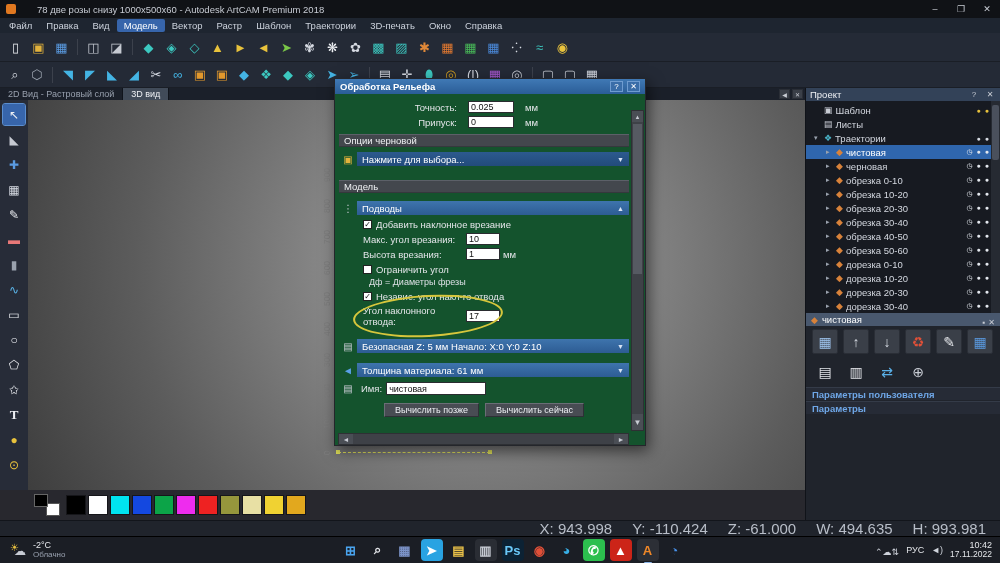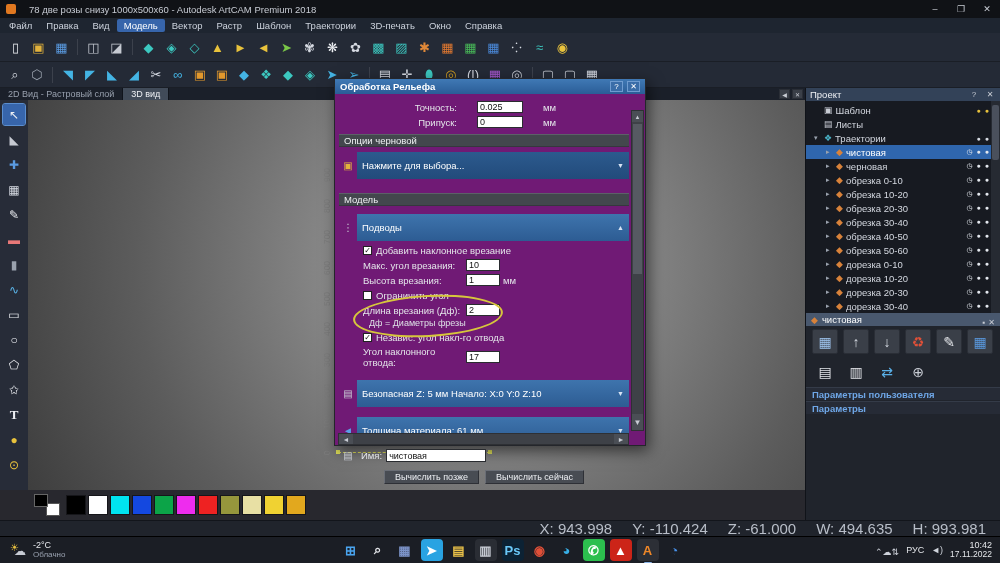--- a/index.html
+++ b/index.html
@@ -1,19 +1,19 @@
 <!DOCTYPE html>
 <html><head>
 <meta charset="utf-8">
 <style>
 *{margin:0;padding:0;box-sizing:border-box}
 body{width:1000px;height:563px;background:#15171c;font-family:"Liberation Sans",sans-serif;overflow:hidden}
 .app{position:relative;width:1000px;height:563px;background:#242933;overflow:hidden}
 
-.titlebar{position:absolute;top:0;left:0;right:0;height:18px;background:#101216;display:flex;align-items:center;padding:0 0 0 6px;gap:13px}
+.titlebar{position:absolute;top:0;left:0;right:0;height:18px;background:#101216;display:flex;align-items:center;padding:0 0 0 6px;gap:21px}
 .appicon{width:10px;height:10px;background:#e07820;border-radius:2px}
 .title{font-size:9.5px;color:#c8ccd4;flex:1;white-space:nowrap;overflow:hidden}
 .winbtns{display:flex}
 .winbtn{width:26px;height:18px;display:flex;align-items:center;justify-content:center;color:#c8ccd4;font-size:9px}
 
 .menubar{position:absolute;top:18px;left:0;right:0;height:15px;background:#1e2530;display:flex;align-items:center;padding-left:2px}
 .menuitem{font-size:9.5px;color:#ccd2dc;padding:1px 7px;border-radius:2px}
 .menuitem.active{background:#3765ab;color:#fff}
 
 .toolbar{position:absolute;left:0;right:0;background:#242a36;display:flex;align-items:center;padding-left:4px;border-bottom:1px solid #1a1e26}
@@ -90,40 +90,40 @@
 .tbico .glyph{font-size:13px;color:var(--c,#e4e6ea);font-weight:bold}
 .tbico.active{background:rgba(255,255,255,.08)}
 .tbico.active::after{content:"";position:absolute;bottom:-3px;left:7px;width:8px;height:2px;background:#8ab4e8;border-radius:1px}
 .tray{display:flex;align-items:center;gap:7px;padding-right:8px}
 .trico{font-size:9px;color:#d0d4dc}
 .lang{font-size:9px;color:#e4e6ea}
 .clock{display:flex;flex-direction:column;align-items:flex-end;line-height:1.15}
 .clock .t{font-size:9px;color:#e4e6ea}
 .clock .d{font-size:8.5px;color:#e4e6ea}
 
-.dialog{position:absolute;top:78px;left:334px;width:312px;height:368px;background:#701a75;border:1px solid #24262b;box-shadow:3px 5px 14px rgba(0,0,0,.55);z-index:40}
+.dialog{position:absolute;top:78px;left:334px;width:312px;height:368px;background:#14532d;border:1px solid #24262b;box-shadow:3px 5px 14px rgba(0,0,0,.55);z-index:40}
 .dlg-title{height:15px;background:linear-gradient(#4079b5,#2a5d97);display:flex;align-items:center;padding:0 5px;gap:4px}
 .dlg-title .dt{flex:1;font-size:9.5px;font-weight:bold;color:#fff}
 .dlg-tbtn{width:13px;height:11px;background:#3a6da8;border:1px solid #6f9cd0;color:#fff;font-size:8px;display:flex;align-items:center;justify-content:center}
 .dlg-body{position:relative;height:353px;padding:4px 16px 14px 4px;font-size:9.5px;color:#e4e6ea}
-.frow{display:flex;align-items:center;gap:20px;margin-top:3px}
+.frow{display:flex;align-items:center;gap:11px;margin-top:3px}
 .frow .flabel{width:118px;text-align:right}
 .fin{width:46px;height:12px;font-size:9px;border:1px solid #2a2c30;background:#fff;color:#111;padding:0 2px;font-family:inherit}
 .fin.small{width:34px}
 .secbar{margin-top:6px;height:13px;background:#43474d;border-top:1px solid #5c6068;border-bottom:1px solid #35383d;display:flex;align-items:center;padding-left:5px;color:#f0f2f4}
 .secbar.gap{margin-top:14px}
 .gutrow{display:flex;align-items:center;margin-top:5px}
 .gutrow.gap1{margin-top:8px}
 .gutrow.gap2{margin-top:12px}
 .gutrow.gap3{margin-top:10px}
 .gut{width:18px;display:flex;justify-content:center}
 .gicon{font-size:10px;color:#c8ccd4}
 .gicon.folder{color:#e2b23c}
 .gicon.blue{color:#5aa0e8}
-.bluebar{flex:1;height:27px;background:linear-gradient(#3e74ad,#2d5c93);display:flex;align-items:center;padding:0 5px;color:#fff}
+.bluebar{flex:1;height:14px;background:linear-gradient(#3e74ad,#2d5c93);display:flex;align-items:center;padding:0 5px;color:#fff}
 .bluebar.dark{background:linear-gradient(#2c5a8e,#224b7b)}
 .bluebar .bl{flex:1;font-size:9.5px}
 .bluebar.bold .bl{font-weight:normal}
 .chev{font-size:7px;color:#d8e4f4}
 .chkrow{display:flex;align-items:center;gap:4px;margin:4px 0 0 24px}
 .chk{width:9px;height:9px;background:#fff;border:1px solid #222;font-size:8px;line-height:8px;text-align:center;color:#111}
 .inrow{display:flex;align-items:center;gap:3px;margin:3px 0 0 24px}
 .inrow .ilabel{width:100px}
 .note{margin:2px 0 0 30px;font-size:9px;color:#dde0e6}
 .ellipse{position:absolute;left:18px;top:201px;width:150px;height:42px;border:2px solid #d6c63c;border-radius:50%;transform:rotate(-3deg);pointer-events:none}
@@ -635,24 +635,20 @@
       </div>
       <div class="inrow">
         <span class="ilabel">Высота врезания:</span>
         <input class="fin small" value="1" style="">
         <span>мм</span>
       </div>
       <div class="chkrow">
         <span class="chk"></span>
         <span>Ограничить угол</span>
       </div>
-      <div class="inrow">
-        <span class="ilabel">Длина врезания (Дф):</span>
-        <input class="fin small" value="2" style="">
-      </div>
       <div class="note">Дф = Диаметры фрезы</div>
       <div class="chkrow">
         <span class="chk">✓</span>
         <span>Независ. угол накл-го отвода</span>
       </div>
       <div class="inrow">
         <span class="ilabel">Угол наклонного отвода:</span>
         <input class="fin small" value="17" style="">
       </div>
       <div class="ellipse"></div>

